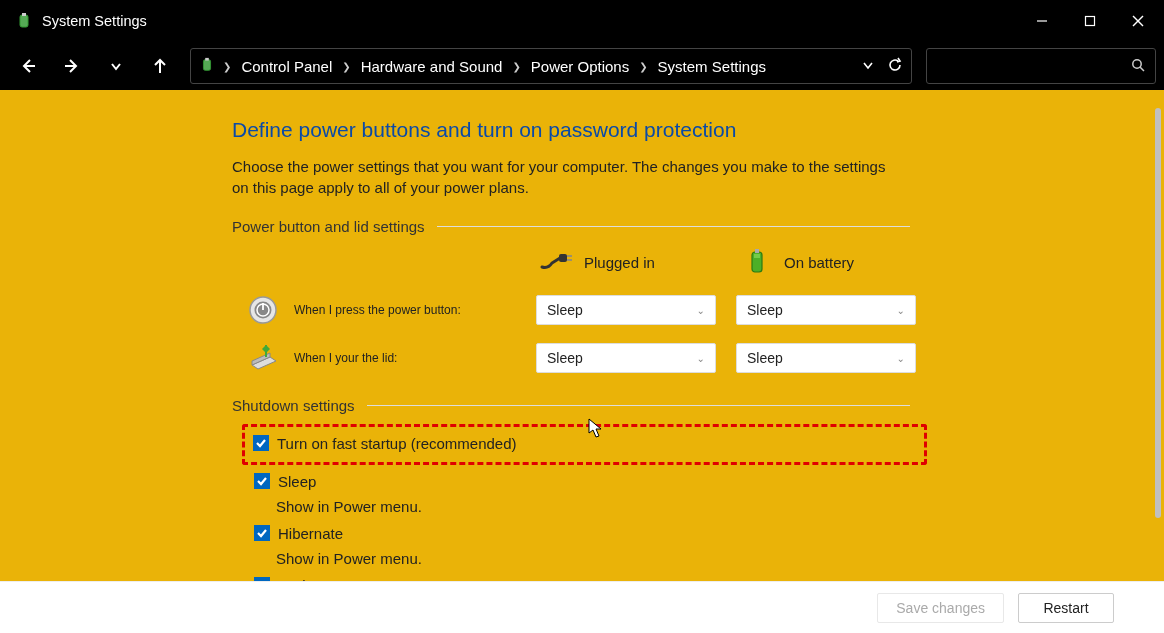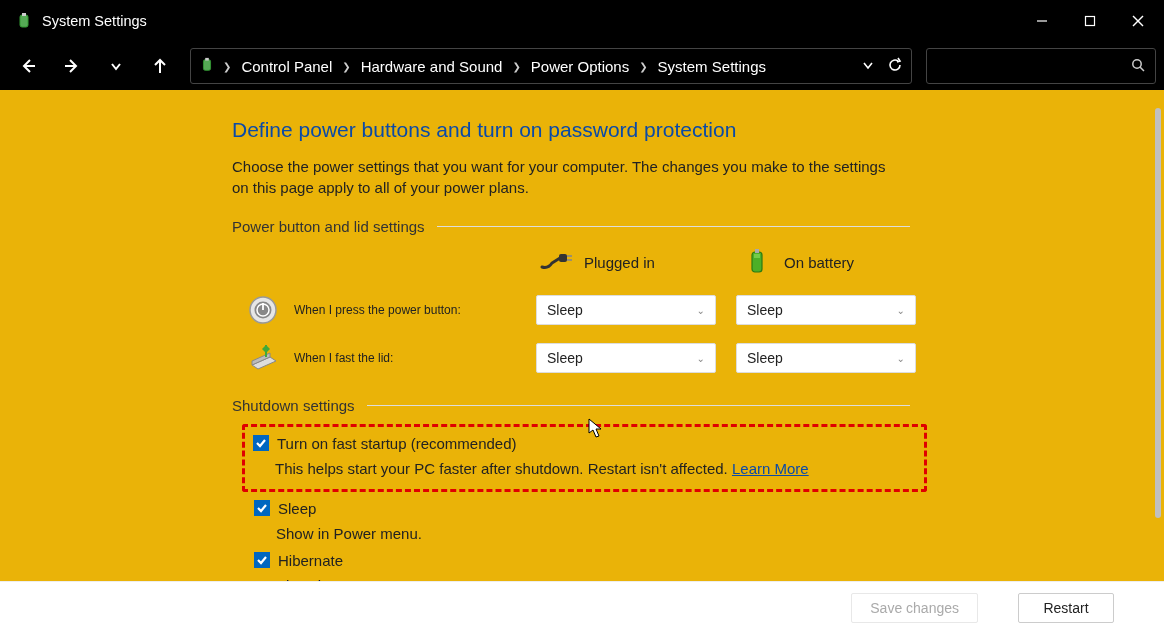--- a/index.html
+++ b/index.html
@@ -206,21 +206,21 @@
   }
   
   .footer {
     position: absolute;
     bottom: 0; left: 0; right: 0;
     height: 52px;
     background: #fff;
     border-top: 1px solid #eee;
     display: flex; align-items: center; justify-content: flex-end;
     padding-right: 50px;
-    gap: 40px;
+    gap: 14px;
   }
   .btn {
     height: 30px;
     min-width: 96px;
     padding: 0 18px;
     border: 1px solid #ccc;
     border-radius: 2px;
     background: #fff;
     font-size: 14px;
     color: #222;
@@ -390,21 +390,21 @@
 
       <div class="row-label">
         <span class="row-icon">
           <svg width="34" height="30" viewBox="0 0 34 30">
               <path d="M6 22 L24 14 L30 18 L12 26 Z" fill="#ddd" stroke="#888" stroke-width="1"></path>
               <path d="M6 22 L24 14 L24 10 L6 18 Z" fill="#bbb" stroke="#888" stroke-width="1"></path>
               <path d="M16 6 L20 2 L24 6 L20 10 Z" fill="#3fa93a"></path>
               <path d="M20 2 L20 14" stroke="#3fa93a" stroke-width="2"></path>
             </svg>
         </span>
-        <span>When I fast the lid:</span>
+        <span>When I your the lid:</span>
       </div>
       <div class="dropdown">
         <span>Sleep</span>
         <span class="dd-chev">⌄</span>
       </div>
       <div class="dropdown">
         <span>Sleep</span>
         <span class="dd-chev">⌄</span>
       </div>
     </div>
@@ -422,23 +422,20 @@
             </svg>
         </div>
         <div class="check-row">
           <span class="chk">
             <svg width="12" height="12" viewBox="0 0 12 12">
                 <path d="M2 6 L5 9 L10 3"></path>
               </svg>
           </span>
           <span class="check-text">Turn on fast startup (recommended)</span>
         </div>
-        <div class="check-sub">
-          <span>This helps start your PC faster after shutdown. Restart isn't affected. </span><a class="link" href="#">Learn More</a>
-        </div>
       </div>
 
       <div class="check-row">
         <span class="chk">
           <svg width="12" height="12" viewBox="0 0 12 12">
               <path d="M2 6 L5 9 L10 3"></path>
             </svg>
         </span>
         <span class="check-text">Sleep</span>
       </div>

